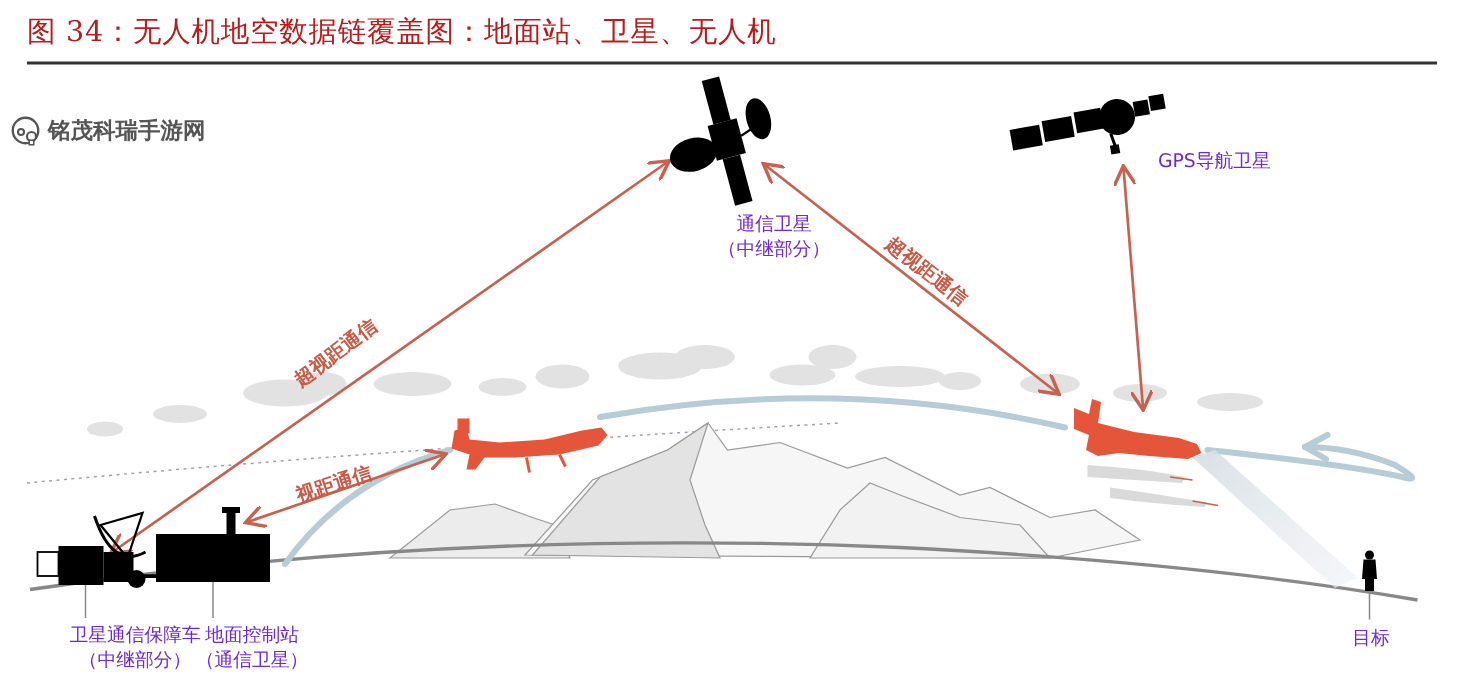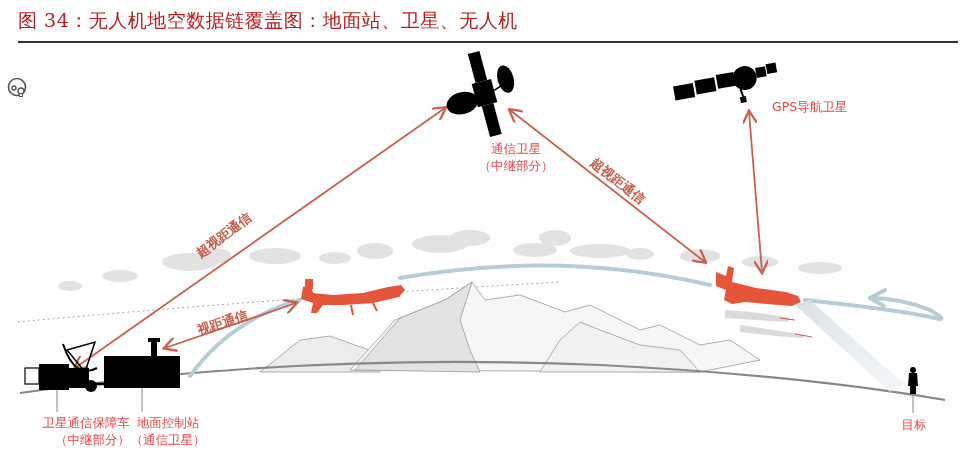--- a/index.html
+++ b/index.html
@@ -2,38 +2,39 @@
 <html><head>
 <meta charset="utf-8">
 <style>
   html,body{margin:0;padding:0;background:#ffffff;}
   body{width:971px;height:458px;position:relative;overflow:hidden;font-family:"DejaVu Sans","Liberation Sans",sans-serif;color:#222;}
   .title{position:absolute;left:18px;top:8px;font-size:19px;color:#b91c1c;letter-spacing:0.5px;white-space:nowrap;font-family:"DejaVu Serif","Liberation Serif",serif;}
   .title-rule{position:absolute;left:18px;top:41px;width:940px;height:1.5px;background:#333;}
   .watermark{position:absolute;left:6px;top:76px;display:flex;align-items:center;gap:4px;color:#555;font-size:15px;font-weight:bold;}
   .watermark svg{display:block;}
   svg.scene{position:absolute;left:0;top:0;}
-  .lbl{position:absolute;font-size:12.5px;color:#ef4444;text-align:center;white-space:nowrap;line-height:17px;}
+  .lbl{position:absolute;font-size:12.5px;color:#6d28d9;text-align:center;white-space:nowrap;line-height:17px;}
   .link-lbl{position:absolute;font-size:13px;color:#c85a48;white-space:nowrap;font-weight:bold;transform-origin:left center;}
 </style>
 </head>
 <body>
 
 <div class="title">图 34：无人机地空数据链覆盖图：地面站、卫星、无人机</div>
 <div class="title-rule"></div>
 
 <div class="watermark">
   <span>
     <svg width="22" height="22" viewBox="0 0 22 22">
       <circle cx="11" cy="11" r="8.5" fill="none" stroke="#555" stroke-width="1.6"></circle>
       <circle cx="8" cy="12" r="2" fill="none" stroke="#555" stroke-width="1.4"></circle>
       <circle cx="15" cy="15" r="3" fill="#fff" stroke="#555" stroke-width="1.4"></circle>
       <rect x="13.5" y="17.5" width="3" height="3" fill="#fff" stroke="#555" stroke-width="1"></rect>
     </svg>
   </span>
+  <span>铭茂科瑞手游网</span>
 </div>
 
 <svg class="scene" width="971" height="458" viewBox="0 0 971 458">
   <defs>
     <marker id="arr" viewBox="0 0 10 10" refX="8" refY="5" markerWidth="8" markerHeight="8" orient="auto-start-reverse">
       <path d="M0,0 L9,5 L0,10" fill="none" stroke="#c8614f" stroke-width="1.6"></path>
     </marker>
     <linearGradient id="beam" x1="0" y1="0" x2="1" y2="1">
       <stop offset="0" stop-color="#d5dde3" stop-opacity="0.9"></stop>
       <stop offset="1" stop-color="#eef2f5" stop-opacity="0.6"></stop>
@@ -145,21 +146,21 @@
     <path d="M-4,1 L4,1 L5,14 L3,14 L3,22 L-3,22 L-3,14 L-5,14 Z"></path>
   </g>
 </svg>
 
 <div class="lbl" style="left:476px;top:140px;width:80px;">
   <div>通信卫星</div>
   <div>（中继部分）</div>
 </div>
 <div class="lbl" style="left:772px;top:98px;">GPS导航卫星</div>
 
-<div class="lbl" style="left:20px;top:414px;width:110px;text-align:right;">
+<div class="lbl" style="left:35px;top:414px;width:110px;">
   <div>卫星通信保障车</div>
   <div>（中继部分）</div>
 </div>
 <div class="lbl" style="left:128px;top:414px;width:80px;">
   <div>地面控制站</div>
   <div>（通信卫星）</div>
 </div>
 <div class="lbl" style="left:898px;top:416px;width:32px;">目标</div>
 
 <div class="link-lbl" style="left:198px;top:246px;transform:rotate(-37deg);">超视距通信</div>

